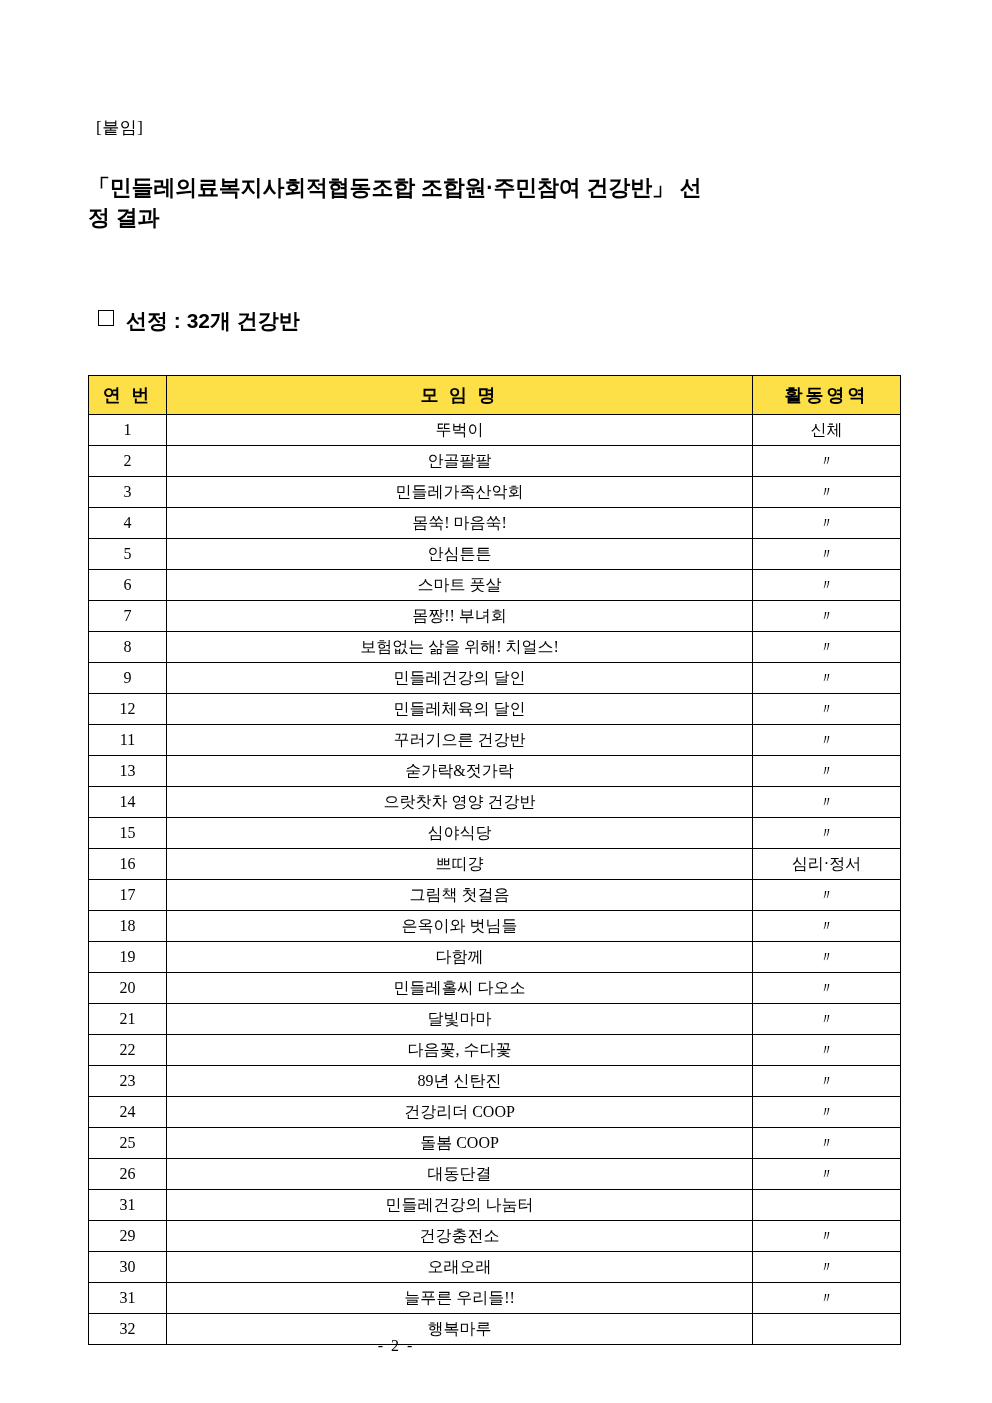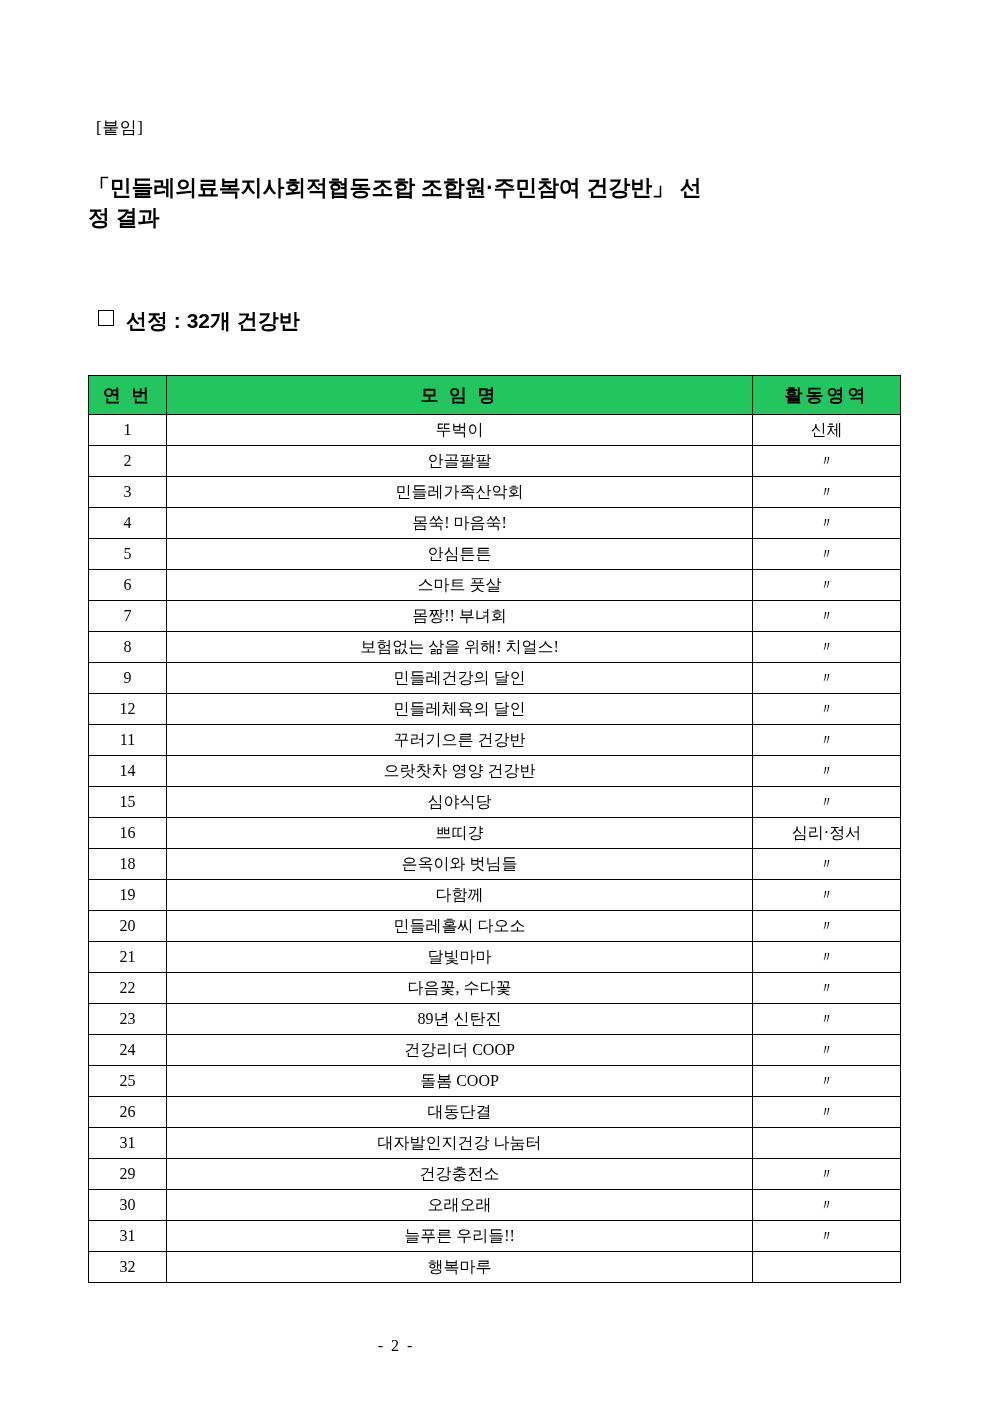--- a/index.html
+++ b/index.html
@@ -56,21 +56,21 @@
     margin: 0 auto;
     table-layout: fixed;
   }
   table.result-table th,
   table.result-table td {
     border: 1px solid #000000;
     text-align: center;
     font-family: "Liberation Serif", "DejaVu Serif", serif;
   }
   table.result-table thead th {
-    background: #22c55e;
+    background: #fde047;
     font-size: 18px;
     font-weight: bold;
     height: 36px;
     letter-spacing: 3px;
   }
   table.result-table tbody td {
     height: 28px;
     font-size: 16px;
   }
   col.c-no { width: 78px; }
@@ -166,35 +166,45 @@
           <td class="no">12</td>
           <td class="name">민들레체육의 달인</td>
           <td class="area ditto">〃</td>
         </tr>
         <tr>
           <td class="no">11</td>
           <td class="name">꾸러기으른 건강반</td>
           <td class="area ditto">〃</td>
         </tr>
         <tr>
+          <td class="no">13</td>
+          <td class="name">숟가락&amp;젓가락</td>
+          <td class="area ditto">〃</td>
+        </tr>
+        <tr>
           <td class="no">14</td>
           <td class="name">으랏찻차 영양 건강반</td>
           <td class="area ditto">〃</td>
         </tr>
         <tr>
           <td class="no">15</td>
           <td class="name">심야식당</td>
           <td class="area ditto">〃</td>
         </tr>
         <tr>
           <td class="no">16</td>
           <td class="name">쁘띠걍</td>
           <td class="area">심리·정서</td>
         </tr>
         <tr>
+          <td class="no">17</td>
+          <td class="name">그림책 첫걸음</td>
+          <td class="area ditto">〃</td>
+        </tr>
+        <tr>
           <td class="no">18</td>
           <td class="name">은옥이와 벗님들</td>
           <td class="area ditto">〃</td>
         </tr>
         <tr>
           <td class="no">19</td>
           <td class="name">다함께</td>
           <td class="area ditto">〃</td>
         </tr>
         <tr>
@@ -227,21 +237,21 @@
           <td class="name">돌봄 COOP</td>
           <td class="area ditto">〃</td>
         </tr>
         <tr>
           <td class="no">26</td>
           <td class="name">대동단결</td>
           <td class="area ditto">〃</td>
         </tr>
         <tr>
           <td class="no">31</td>
-          <td class="name">대자발인지건강 나눔터</td>
+          <td class="name">민들레건강의 나눔터</td>
           <td class="area"></td>
         </tr>
         <tr>
           <td class="no">29</td>
           <td class="name">건강충전소</td>
           <td class="area ditto">〃</td>
         </tr>
         <tr>
           <td class="no">30</td>
           <td class="name">오래오래</td>

